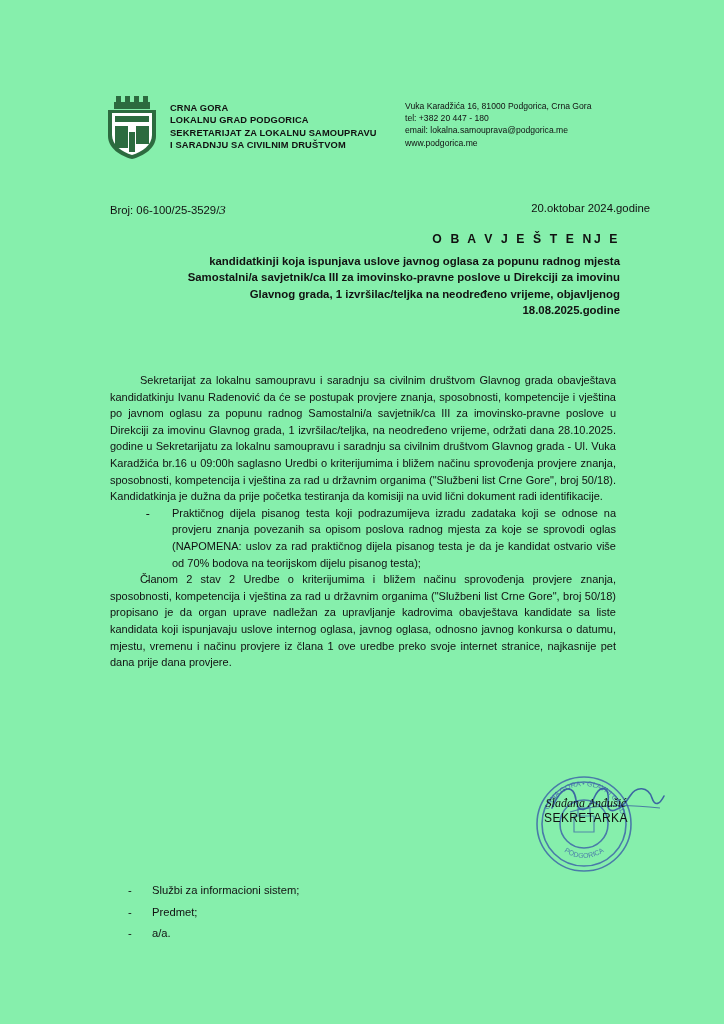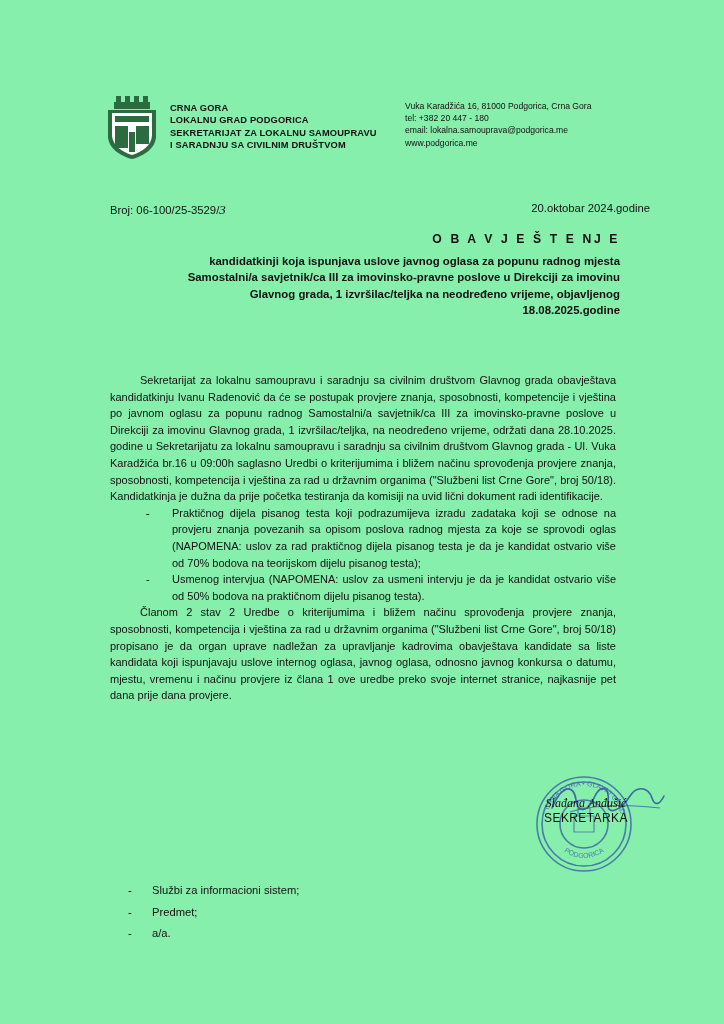--- a/index.html
+++ b/index.html
@@ -241,21 +241,21 @@
       <div>Glavnog grada, 1 izvršilac/teljka na neodređeno vrijeme, objavljenog</div>
       <div>18.08.2025.godine</div>
     </div>
   </div>
 
   <div class="body">
     <p>Sekretarijat za lokalnu samoupravu i saradnju sa civilnim društvom Glavnog grada obavještava kandidatkinju Ivanu Radenović da će se postupak provjere znanja, sposobnosti, kompetencije i vještina po javnom oglasu za popunu radnog Samostalni/a savjetnik/ca III za imovinsko-pravne poslove u Direkciji za imovinu Glavnog grada, 1 izvršilac/teljka, na neodređeno vrijeme, održati dana 28.10.2025. godine u Sekretarijatu za lokalnu samoupravu i saradnju sa civilnim društvom Glavnog grada - Ul. Vuka Karadžića br.16 u 09:00h saglasno Uredbi o kriterijumima i bližem načinu sprovođenja provjere znanja, sposobnosti, kompetencija i vještina za rad u državnim organima ("Službeni list Crne Gore", broj 50/18). Kandidatkinja je dužna da prije početka testiranja da komisiji na uvid lični dokument radi identifikacije.</p>
     <ul class="dashlist">
       <li><span class="dash">-</span></li>
       <li><span class="dash">-</span><span>Praktičnog dijela pisanog testa koji podrazumijeva izradu zadataka koji se odnose na provjeru znanja povezanih sa opisom poslova radnog mjesta za koje se sprovodi oglas (NAPOMENA: uslov za rad praktičnog dijela pisanog testa je da je kandidat ostvario više od 70% bodova na teorijskom dijelu pisanog testa);</span></li>
-      <li><span class="dash">-</span><span>Usmenog intervjua (NAPOMENA: uslov za usmeni intervju je da je kandidat ostvario više od 50% bodova na praktičnom dijelu pisanog testa).</span></li>
+      <li><span class="dash">-</span></li>
     </ul>
     <p>Članom 2 stav 2 Uredbe o kriterijumima i bližem načinu sprovođenja provjere znanja, sposobnosti, kompetencija i vještina za rad u državnim organima ("Službeni list Crne Gore", broj 50/18) propisano je da organ uprave nadležan za upravljanje kadrovima obavještava kandidate sa liste kandidata koji ispunjavaju uslove internog oglasa, javnog oglasa, odnosno javnog konkursa o datumu, mjestu, vremenu i načinu provjere iz člana 1 ove uredbe preko svoje internet stranice, najkasnije pet dana prije dana provjere.</p>
   </div>
 
   <div class="stamp">
     <svg width="104" height="104" viewBox="0 0 104 104" xmlns="http://www.w3.org/2000/svg">
       <g fill="none" stroke="#3b5fa8" stroke-width="1.6" opacity="0.8">
         <circle cx="52" cy="52" r="47"></circle>
         <circle cx="52" cy="52" r="42"></circle>
         <circle cx="52" cy="52" r="24"></circle>

